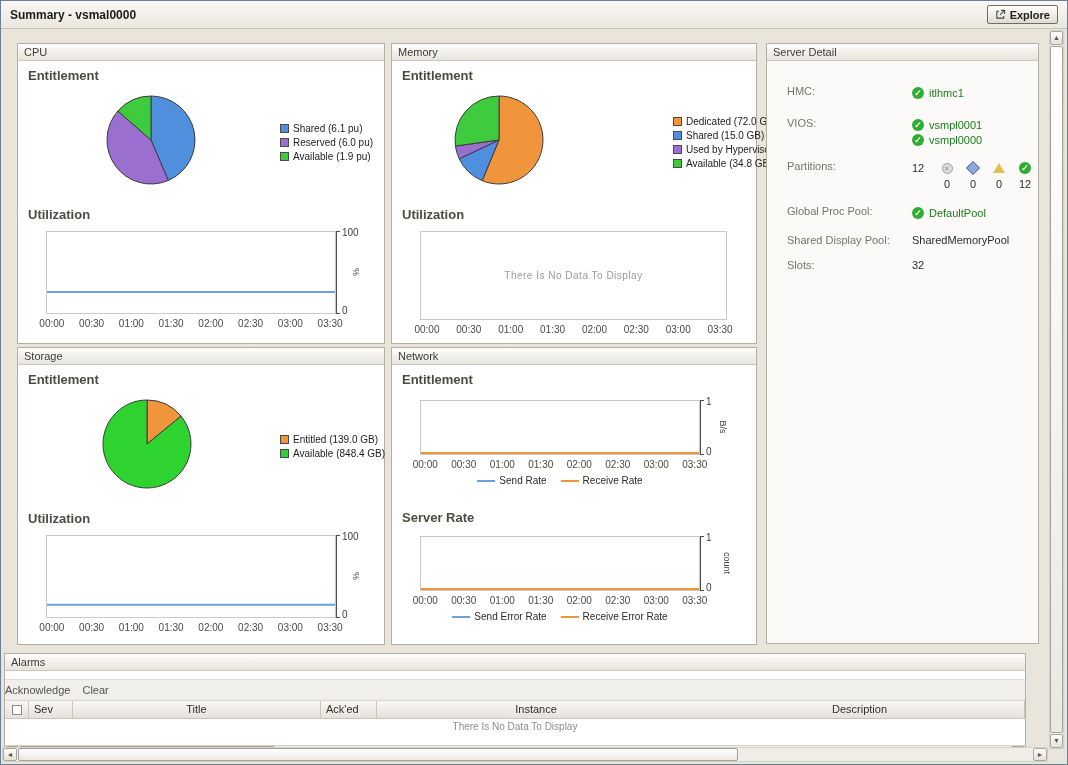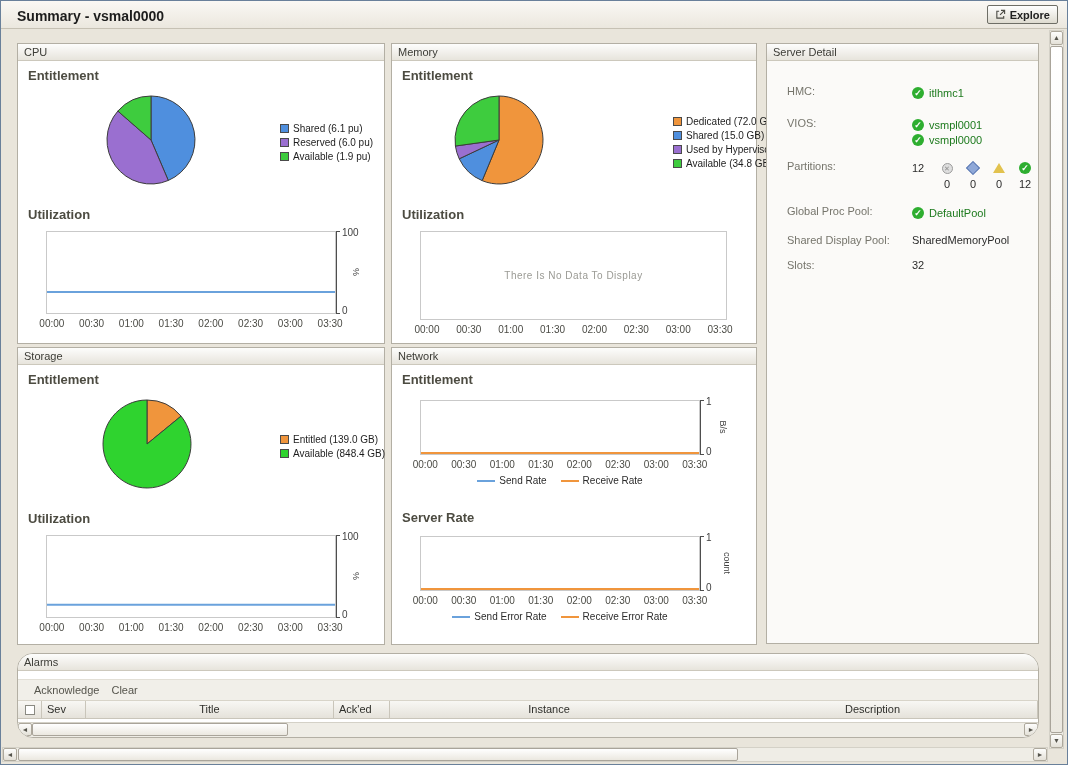--- a/index.html
+++ b/index.html
@@ -5,36 +5,36 @@
   html,body{margin:0;padding:0;}
   body{
     width:1068px;height:765px;position:relative;overflow:hidden;
     font-family:"Liberation Sans",sans-serif;background:#e9e5db;
   }
   .page{position:absolute;inset:0;border:1px solid #69809a;box-sizing:border-box;background:#e9e5db;}
 
   
   .titlebar{position:absolute;left:0;right:0;top:0;height:27px;
     background:linear-gradient(#faf8f4,#ebe7de);border-bottom:1px solid #c6c1b4;}
-  .page-title{position:absolute;left:9px;top:7px;font-size:14px;font-weight:bold;color:#1c1c1c;margin-left:7px;}
+  .page-title{position:absolute;left:9px;top:7px;font-size:12px;font-weight:bold;color:#1c1c1c;}
   .explore-btn{position:absolute;right:9px;top:4px;height:19px;display:flex;align-items:center;gap:4px;
     padding:0 7px;border:1px solid #6e6e66;border-radius:2px;background:linear-gradient(#ffffff,#dedbd0);
     font-size:11px;font-weight:bold;color:#222;cursor:pointer;font-family:inherit;}
   .explore-icon svg{display:block;}
 
   
   .panel{position:absolute;background:#ffffff;border:1px solid #b3afa4;box-sizing:border-box;}
   .panel-header{height:16px;line-height:16px;padding:0 6px;font-size:11px;color:#3c3c36;
     background:linear-gradient(#fdfdfc,#e7e4dc);border-bottom:1px solid #ccc8bc;}
   .p-cpu{left:16px;top:42px;width:368px;height:301px;}
   .p-mem{left:390px;top:42px;width:366px;height:301px;}
   .p-srv{left:765px;top:42px;width:273px;height:601px;background:#fbfaf8;}
   .p-sto{left:16px;top:346px;width:368px;height:298px;}
   .p-net{left:390px;top:346px;width:366px;height:298px;}
-  .p-alm{left:16px;top:652px;width:1022px;height:85px;overflow:hidden;border-radius:16px;}
+  .p-alm{left:3px;top:652px;width:1022px;height:108px;overflow:hidden;}
 
   .section-h{margin:7px 0 0 10px;height:16px;font-size:13px;font-weight:bold;color:#4c4b41;}
 
   
   .pie-row{position:relative;height:116px;}
   .pie-svg{position:absolute;top:8px;}
   .pie-legend{position:absolute;top:50%;transform:translateY(-50%);}
   .lg-item{display:flex;align-items:center;gap:4px;height:14px;font-size:10px;color:#1d1d1d;white-space:nowrap;}
   .lg-swatch{display:inline-block;width:9px;height:9px;border:1px solid #4a4a4a;box-sizing:border-box;}
 
@@ -68,21 +68,21 @@
     box-sizing:border-box;position:relative;}
   .ic-fatal::before{content:"✕";position:absolute;inset:0;color:#8e8e8e;font-size:7px;line-height:9px;text-align:center;}
   .ic-diamond{width:8px;height:8px;background:#8fa8d8;border:1px solid #5c79b2;transform:rotate(45deg);margin:2px 3px;}
   .ic-warn{width:0;height:0;border-left:6px solid transparent;border-right:6px solid transparent;
     border-bottom:10px solid #e2c24e;}
   .part-row{display:flex;align-items:center;height:16px;}
   .part-total{width:22px;color:#2c2c2c;}
   .part-cell{width:26px;display:flex;justify-content:center;color:#2c2c2c;}
 
   
-  .alarm-toolbar{margin-top:8px;height:20px;display:flex;align-items:center;gap:12px;padding-left:16px;
+  .alarm-toolbar{margin-top:8px;height:20px;display:flex;align-items:center;gap:12px;padding-left:0;
     background:#f1efe9;border-top:1px solid #e2dfd6;border-bottom:1px solid #d8d4c9;}
   .tb-btn{font-size:11px;color:#55544c;cursor:pointer;}
   .alarm-thead{display:flex;height:17px;background:linear-gradient(#f8f7f4,#e5e2da);border-bottom:1px solid #c9c5ba;}
   .th{box-sizing:border-box;border-right:1px solid #c9c5ba;font-size:11px;color:#2f2f2b;
     line-height:16px;padding:0 5px;white-space:nowrap;overflow:hidden;}
   .th-chk{width:24px;display:flex;align-items:center;justify-content:center;}
   .th-sev{width:44px;}
   .th-title{width:248px;text-align:center;}
   .th-ack{width:56px;}
   .th-desc{width:330px;text-align:center;}

